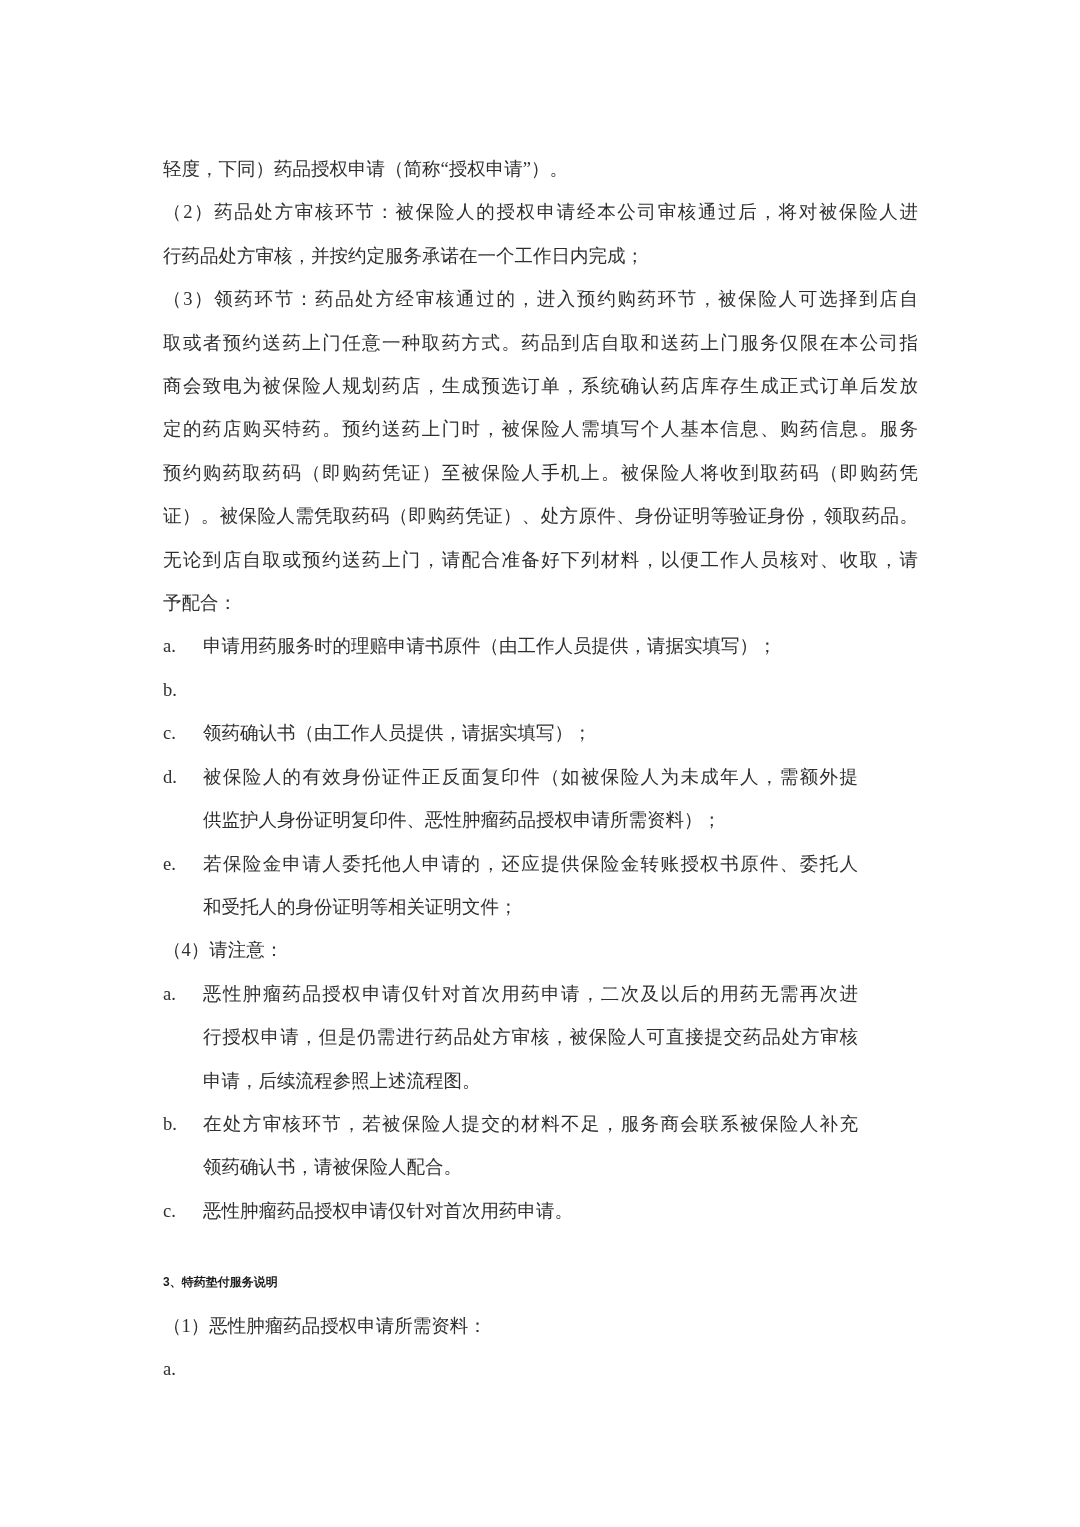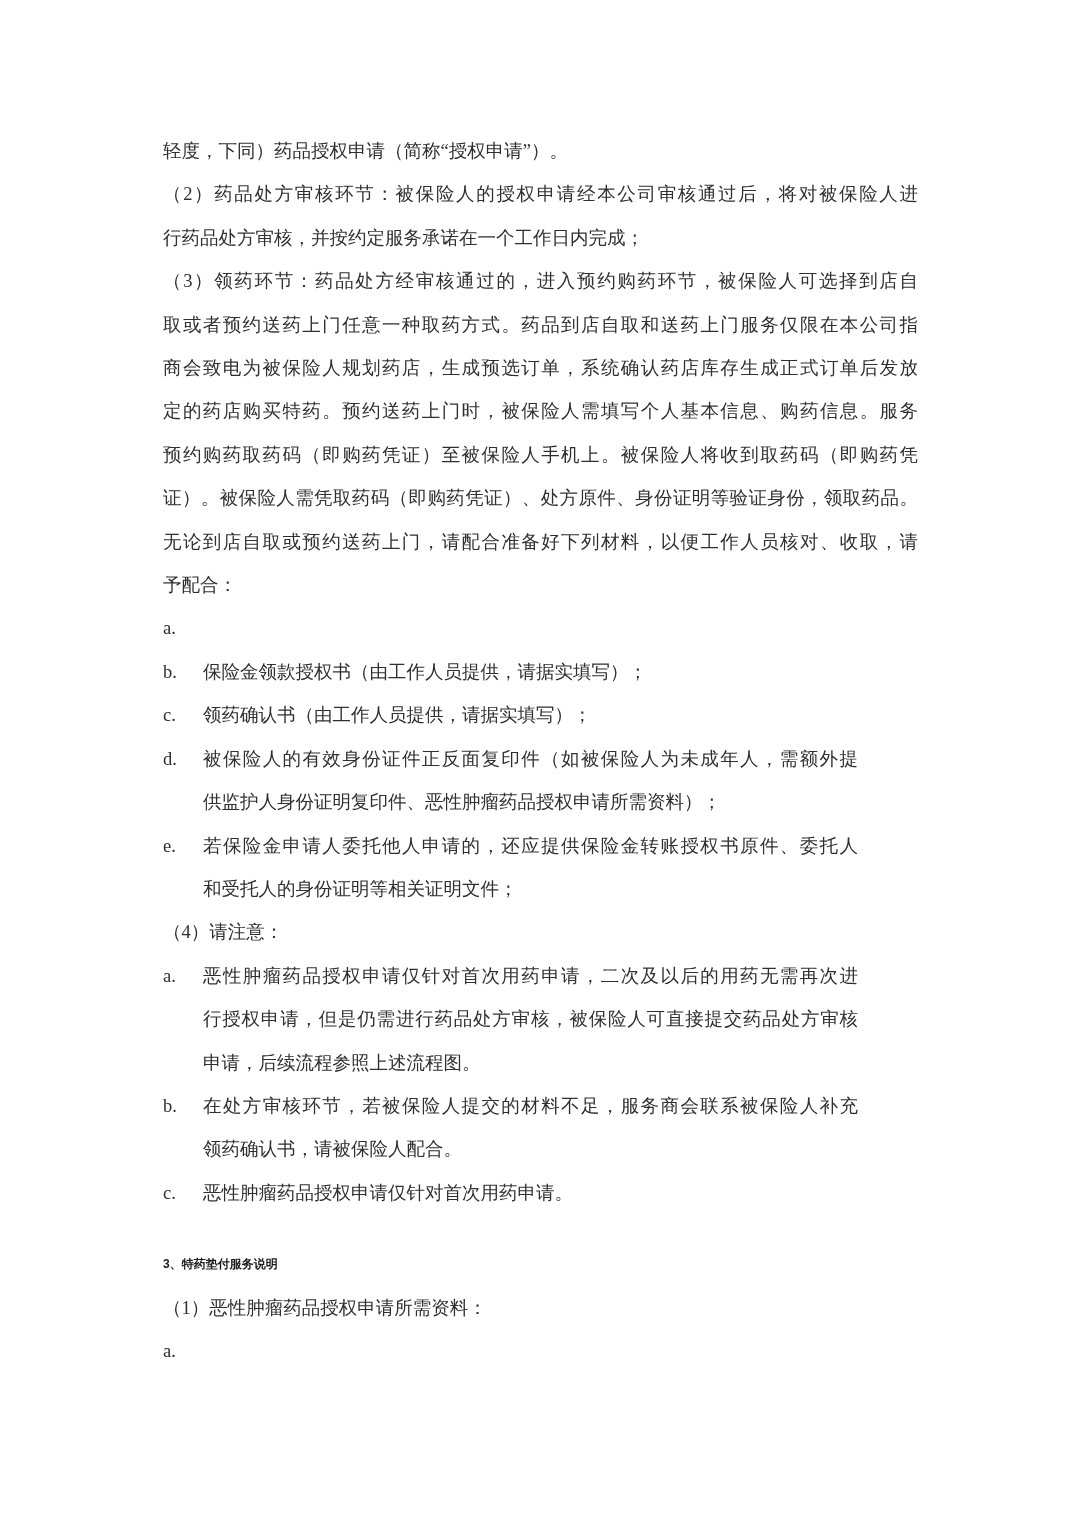--- a/index.html
+++ b/index.html
@@ -10,21 +10,21 @@
   .page {
     position: relative;
     width: 1080px;
     height: 1527px;
     background: #ffffff;
     overflow: hidden;
   }
   .content {
     position: absolute;
     left: 163px;
-    top: 130px;
+    top: 148px;
     width: 755px;
   }
   .line {
     display: flex;
     align-items: baseline;
     font-family: "Liberation Serif", "DejaVu Serif", serif;
     font-size: 18.5px;
     line-height: 43.4px;
     color: #2f2f2f;
     white-space: nowrap;
@@ -118,25 +118,25 @@
         <span class="text fill">无论到店自取或预约送药上门，请配合准备好下列材料，以便工作人员核对、收取，请</span>
       </div>
 
       <div class="line k-body">
 
         <span class="text">予配合：</span>
       </div>
 
       <div class="line k-list">
         <span class="marker">a.</span>
+        <span class="text">申请用药服务时的理赔申请书原件（由工作人员提供，请据实填写）；</span>
       </div>
 
       <div class="line k-list">
         <span class="marker">b.</span>
-        <span class="text">保险金领款授权书（由工作人员提供，请据实填写）；</span>
       </div>
 
       <div class="line k-list">
         <span class="marker">c.</span>
         <span class="text">领药确认书（由工作人员提供，请据实填写）；</span>
       </div>
 
       <div class="line k-list">
         <span class="marker">d.</span>
         <span class="text fill">被保险人的有效身份证件正反面复印件（如被保险人为未成年人，需额外提</span>

